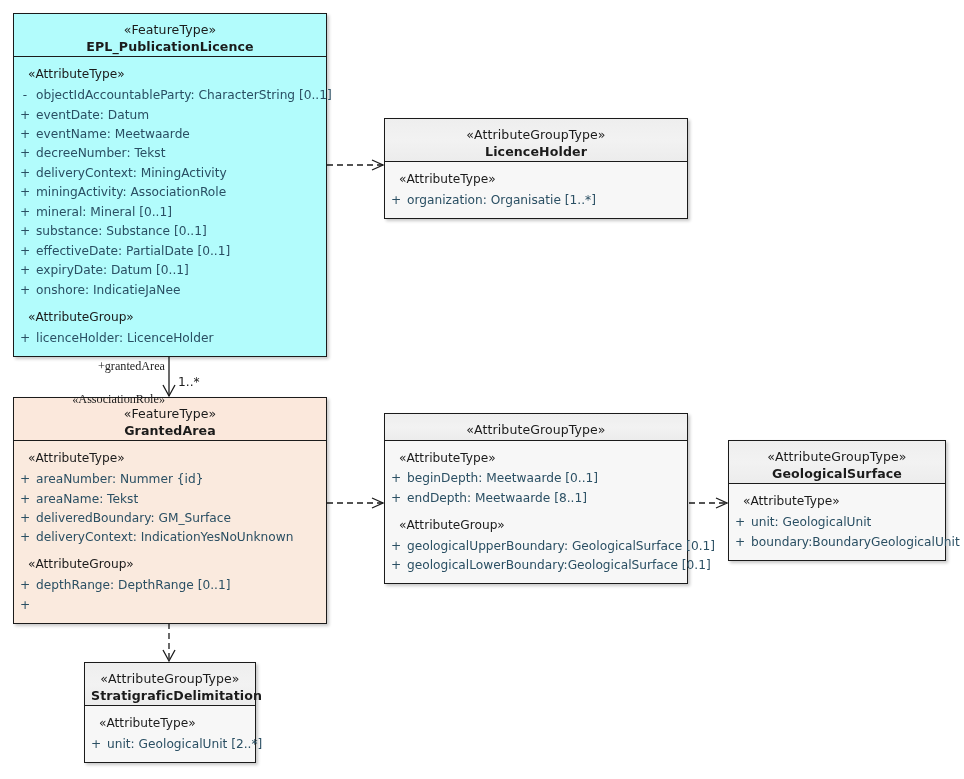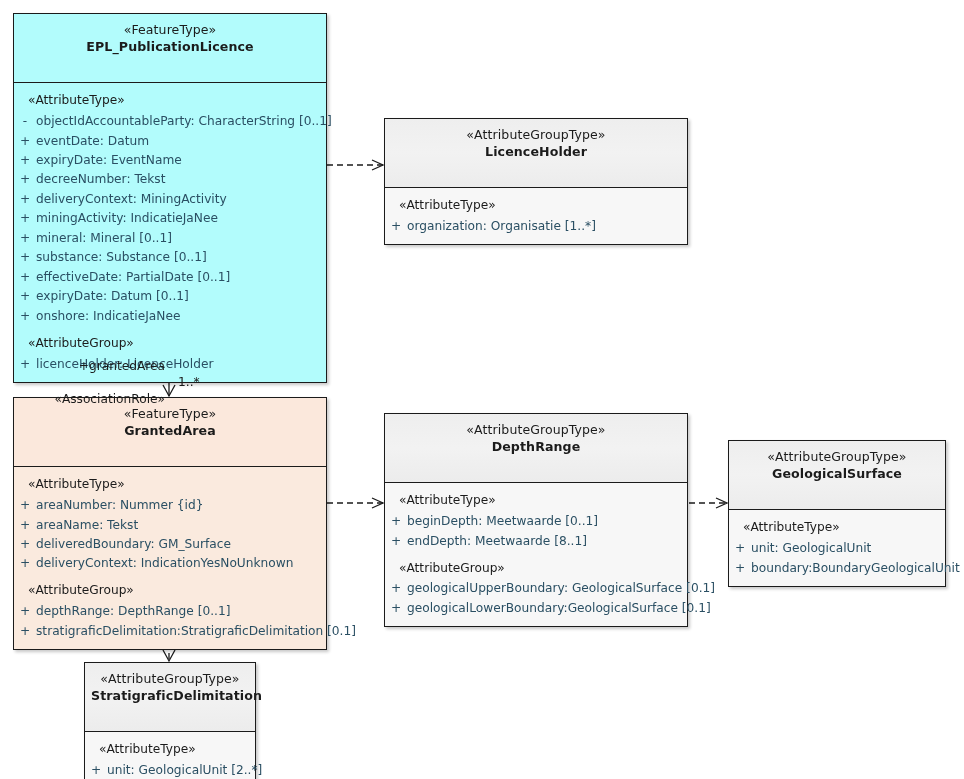--- a/index.html
+++ b/index.html
@@ -38,21 +38,21 @@
     border: 1.4px solid #1b1b1b;
     background: #ffffff;
     box-shadow: 2px 2px 3px rgba(0,0,0,0.22);
     z-index: 5;
   }
 
   .uml-header {
     box-sizing: border-box;
     border-bottom: 1.4px solid #1b1b1b;
     text-align: center;
-    padding: 8px 6px 27px 6px;
+    padding: 8px 6px 1px 6px;
     line-height: 1.32;
   }
   .stereotype {
     font-size: 12.5px;
     color: #1b1b1b;
     display: block;
     letter-spacing: 0.1px;
   }
   .classname {
     font-size: 12.6px;
@@ -110,21 +110,21 @@
   }
   .c-group-grey .uml-body { background: #f7f7f7; }
 
   .assoc-label {
     position: absolute;
     font-size: 12.2px;
     color: #1b1b1b;
     white-space: nowrap;
     z-index: 6;
   }
-  .assoc-label.right-align { text-align: right; }
+  .assoc-label.right-align { text-align: right; font-family: Liberation Serif, serif; }
 </style>
 </head>
 <body>
 
 <div id="canvas">
 
   <svg id="edges" viewBox="0 0 964 779" xmlns="http://www.w3.org/2000/svg">
     <defs>
       <marker id="openArrow" markerWidth="14" markerHeight="12" refX="12" refY="6" orient="auto" markerUnits="userSpaceOnUse">
         <path d="M 1,1 L 12,6 L 1,11" fill="none" stroke="#1b1b1b" stroke-width="1.3"></path>
@@ -166,33 +166,33 @@
       <div class="attr-row">
         <span class="attr-vis">-</span>
         <span class="attr-text">objectIdAccountableParty: CharacterString [0..1]</span>
       </div>
       <div class="attr-row">
         <span class="attr-vis">+</span>
         <span class="attr-text">eventDate: Datum</span>
       </div>
       <div class="attr-row">
         <span class="attr-vis">+</span>
-        <span class="attr-text">expiryDate: EventName</span>
+        <span class="attr-text">eventName: Meetwaarde</span>
       </div>
       <div class="attr-row">
         <span class="attr-vis">+</span>
         <span class="attr-text">decreeNumber: Tekst</span>
       </div>
       <div class="attr-row">
         <span class="attr-vis">+</span>
         <span class="attr-text">deliveryContext: MiningActivity</span>
       </div>
       <div class="attr-row">
         <span class="attr-vis">+</span>
-        <span class="attr-text">miningActivity: IndicatieJaNee</span>
+        <span class="attr-text">miningActivity: AssociationRole</span>
       </div>
       <div class="attr-row">
         <span class="attr-vis">+</span>
         <span class="attr-text">mineral: Mineral [0..1]</span>
       </div>
       <div class="attr-row">
         <span class="attr-vis">+</span>
         <span class="attr-text">substance: Substance [0..1]</span>
       </div>
       <div class="attr-row">
@@ -258,29 +258,27 @@
         <span class="attr-text">deliveryContext: IndicationYesNoUnknown</span>
       </div>
 
       <div class="group-label" style="padding-top:9px;">«AttributeGroup»</div>
       <div class="attr-row">
         <span class="attr-vis">+</span>
         <span class="attr-text">depthRange: DepthRange [0..1]</span>
       </div>
       <div class="attr-row">
         <span class="attr-vis">+</span>
-        <span class="attr-text">stratigraficDelimitation:StratigraficDelimitation [0.1]</span>
       </div>
     </div>
   </div>
 
   <div class="uml-class c-group-grey" style="left:384px; top:413px; width:304px;">
     <div class="uml-header">
       <span class="stereotype">«AttributeGroupType»</span>
-      <span class="classname">DepthRange</span>
     </div>
     <div class="uml-body">
       <div class="group-label">«AttributeType»</div>
       <div class="attr-row">
         <span class="attr-vis">+</span>
         <span class="attr-text">beginDepth: Meetwaarde [0..1]</span>
       </div>
       <div class="attr-row">
         <span class="attr-vis">+</span>
         <span class="attr-text">endDepth: Meetwaarde [8..1]</span>

